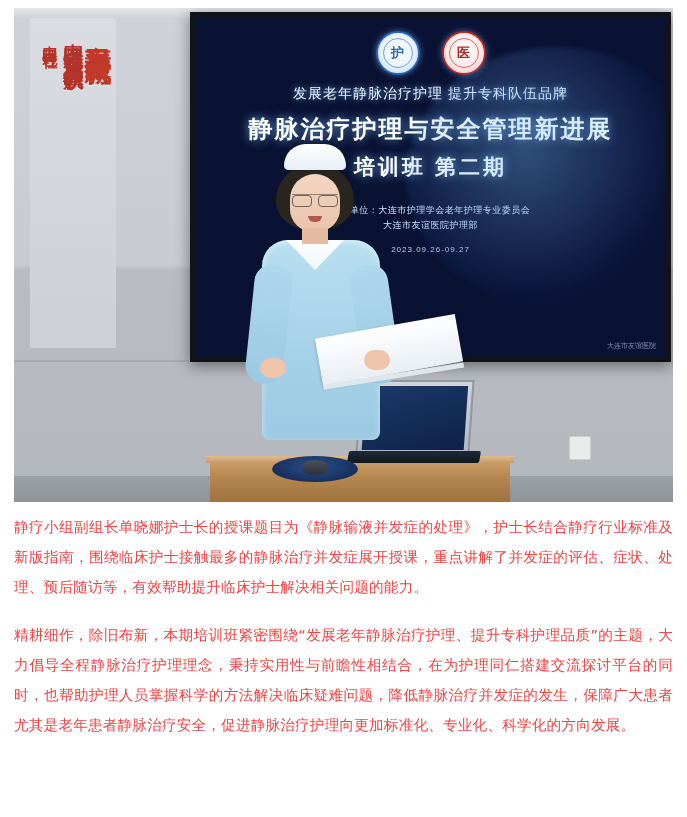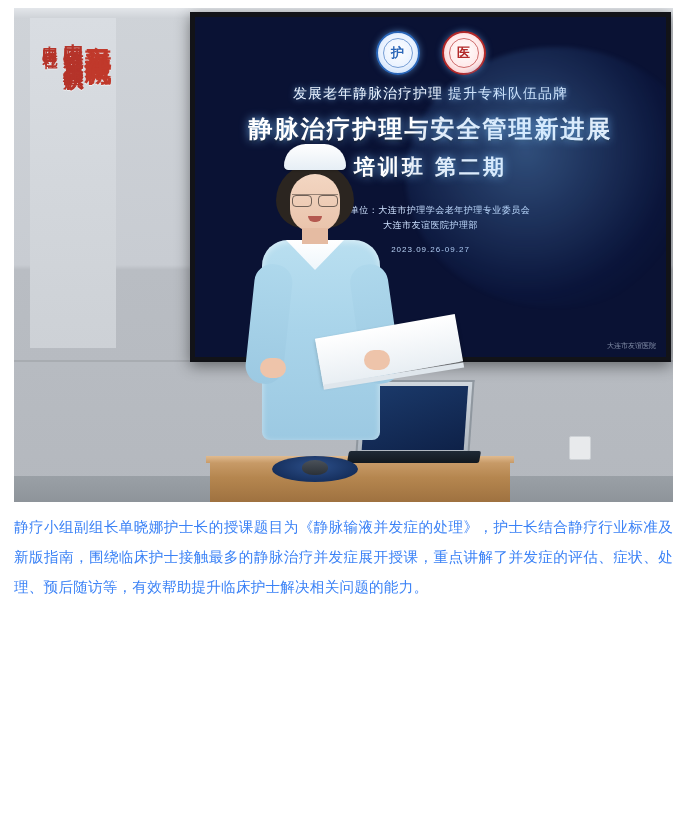--- a/index.html
+++ b/index.html
@@ -399,21 +399,21 @@
     position: absolute;
     left: 14px;
     top: 512px;
     width: 659px;
   }
   .body-text p {
     margin: 0 0 18px 0;
     font-family: "DejaVu Sans", "Liberation Sans", sans-serif;
     font-size: 14.6px;
     line-height: 30px;
-    color: #3b82f6;
+    color: #ef4444;
     text-align: justify;
     letter-spacing: .2px;
   }
   .body-text p:last-child { margin-bottom: 0; }
 </style>
 </head>
 <body>
 
 <div class="page">
 
@@ -484,15 +484,16 @@
         <div class="p-papers"></div>
         <div class="p-hand-l"></div>
         <div class="p-hand-r"></div>
       </div>
 
     </div>
   </div>
 
   <div class="body-text">
     <p>静疗小组副组长单晓娜护士长的授课题目为《静脉输液并发症的处理》，护士长结合静疗行业标准及新版指南，围绕临床护士接触最多的静脉治疗并发症展开授课，重点讲解了并发症的评估、症状、处理、预后随访等，有效帮助提升临床护士解决相关问题的能力。</p>
+    <p>精耕细作，除旧布新，本期培训班紧密围绕“发展老年静脉治疗护理、提升专科护理品质”的主题，大力倡导全程静脉治疗护理理念，秉持实用性与前瞻性相结合，在为护理同仁搭建交流探讨平台的同时，也帮助护理人员掌握科学的方法解决临床疑难问题，降低静脉治疗并发症的发生，保障广大患者尤其是老年患者静脉治疗安全，促进静脉治疗护理向更加标准化、专业化、科学化的方向发展。</p>
   </div>
 
 </div>
 
 </body></html>

